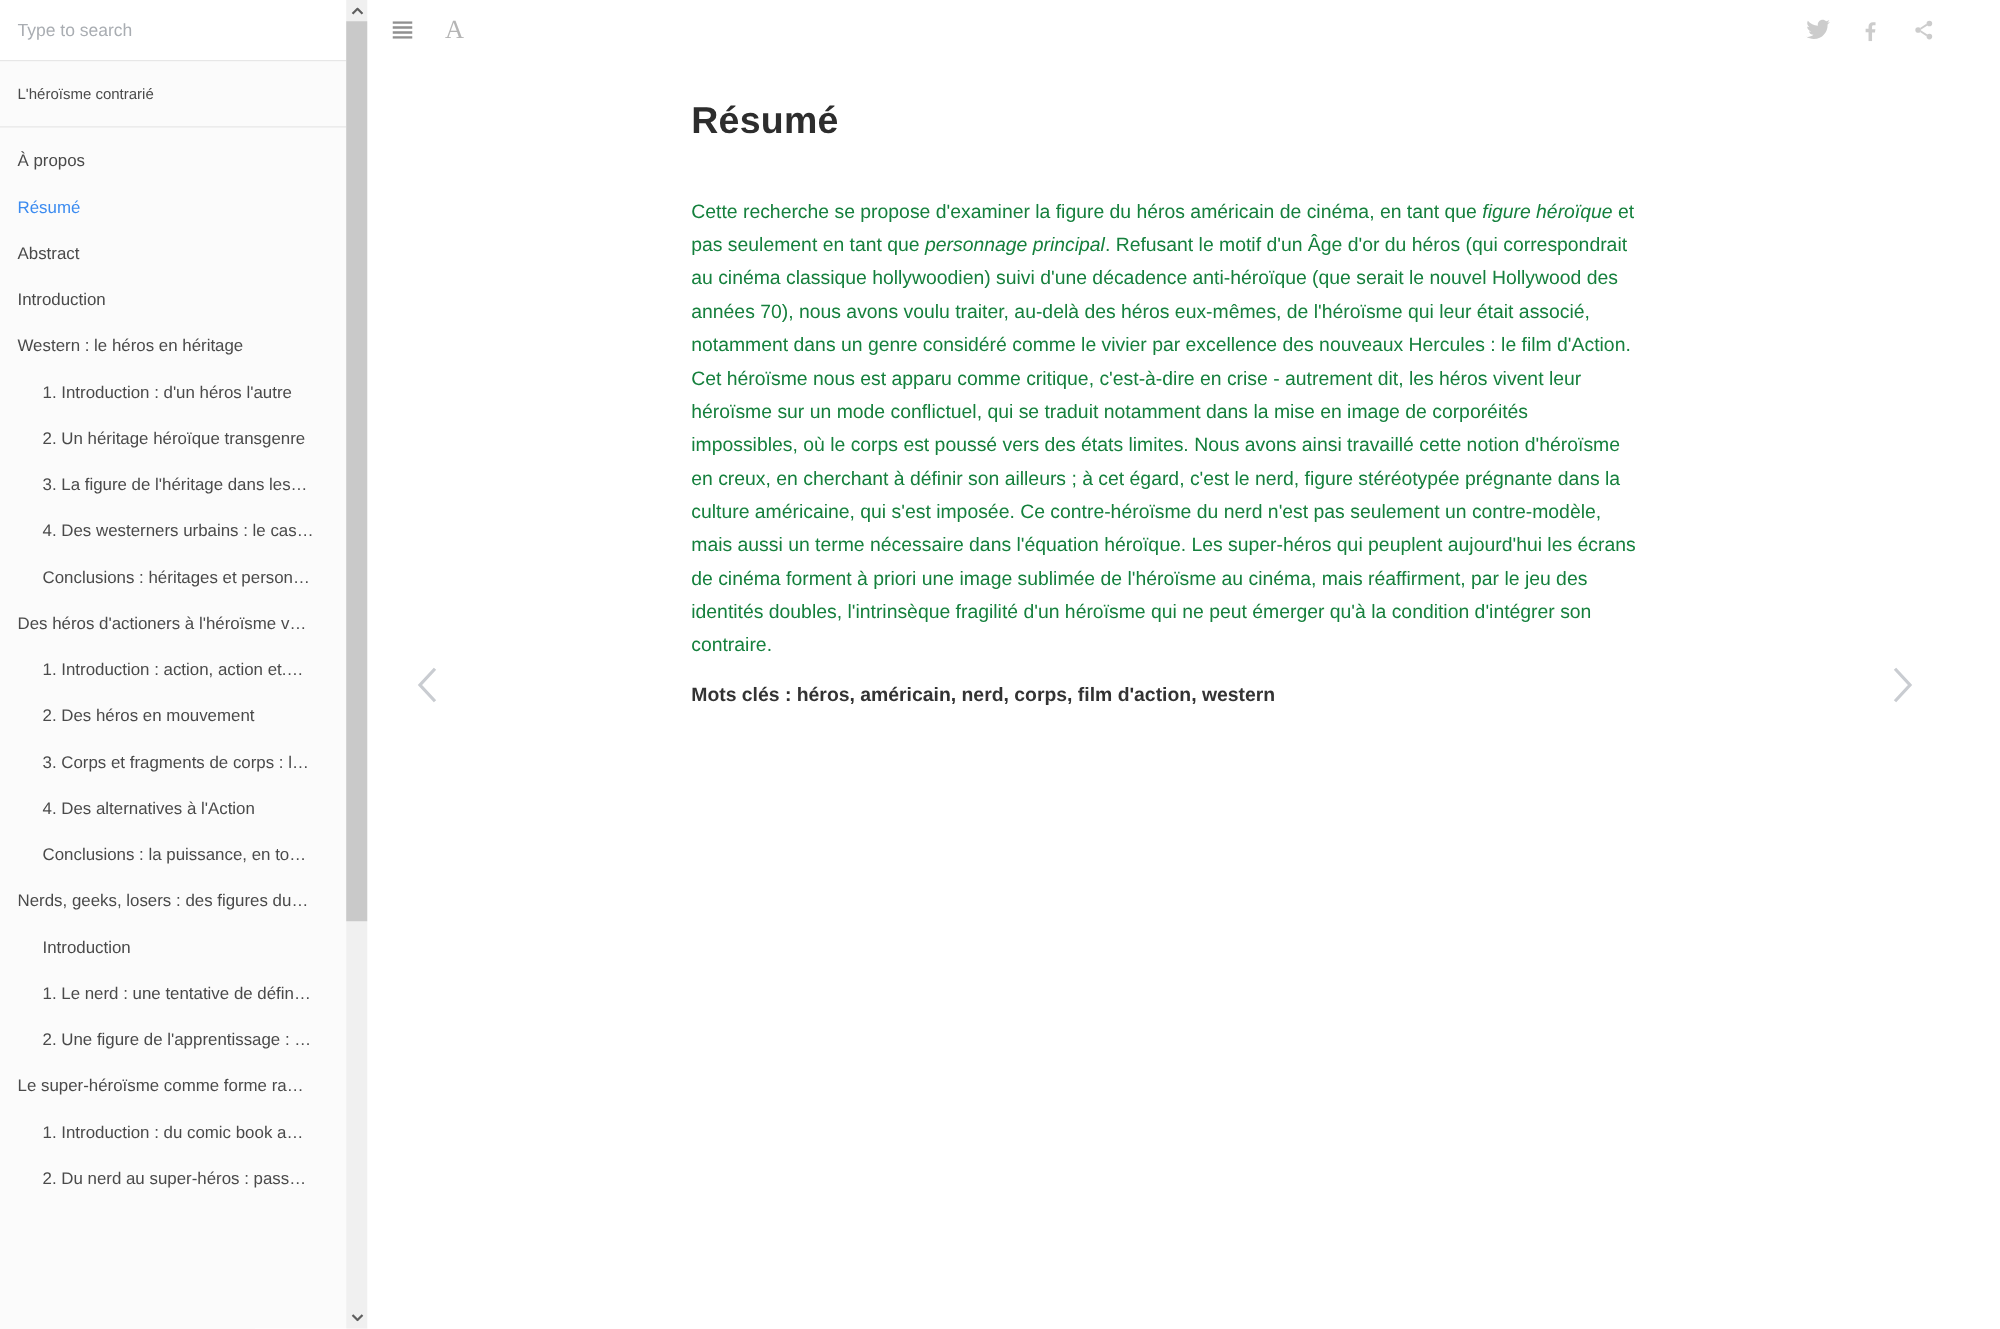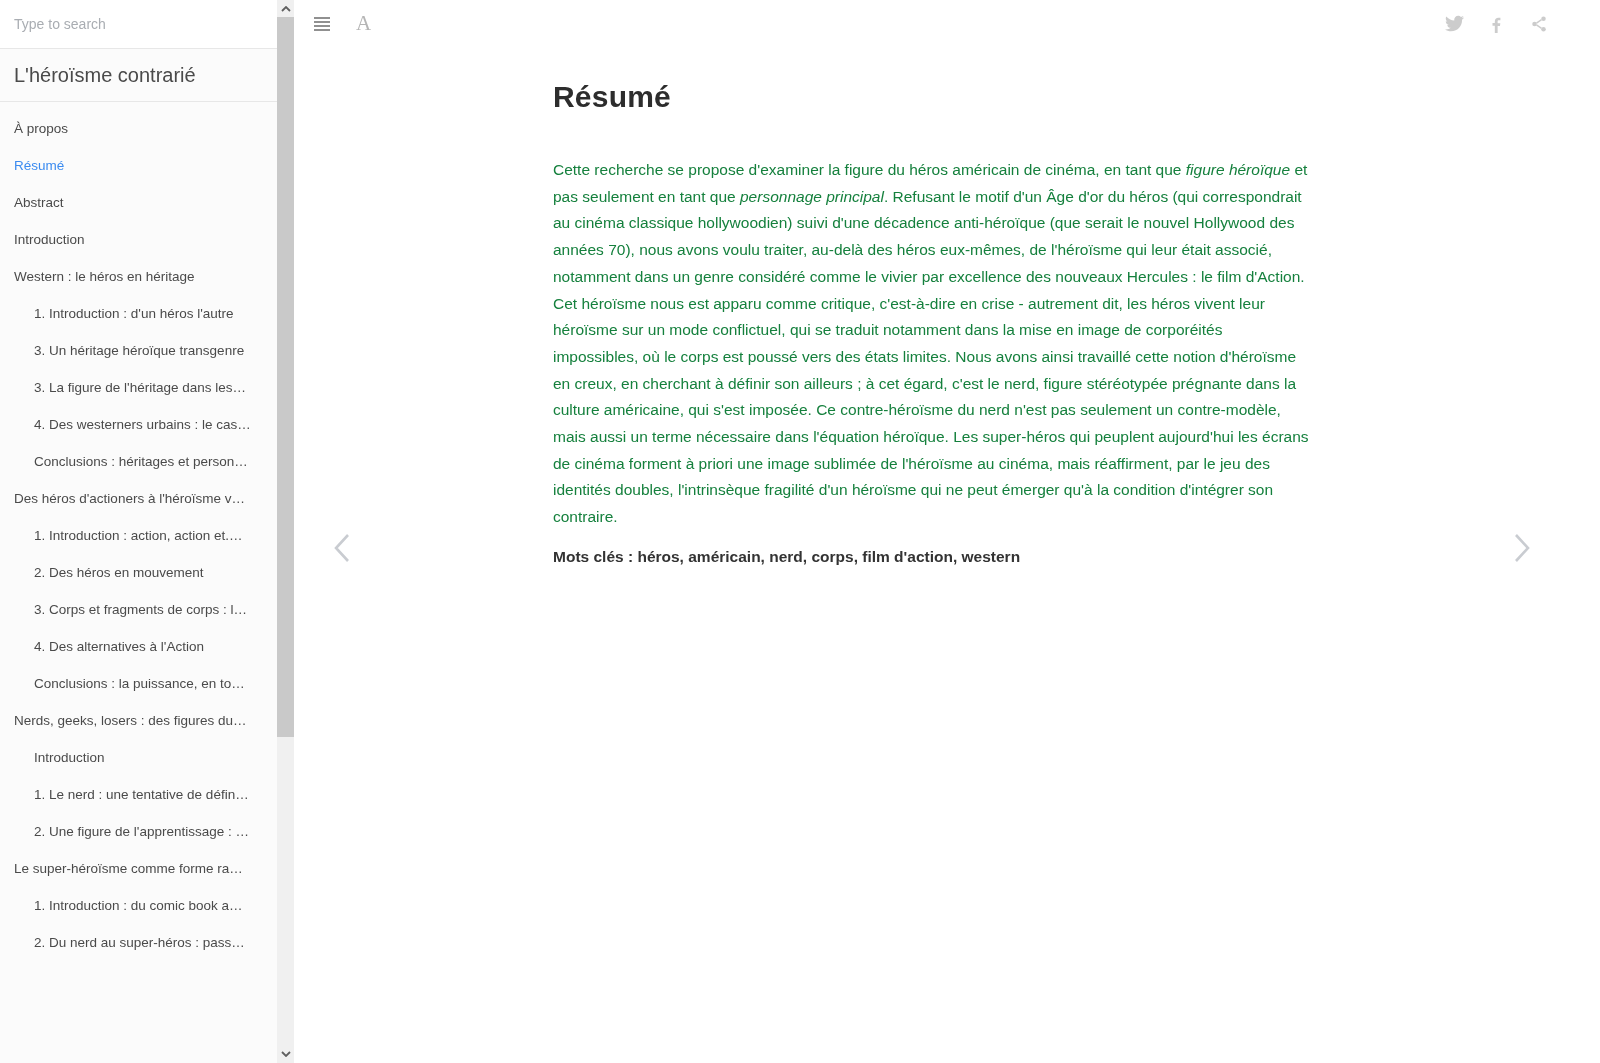--- a/index.html
+++ b/index.html
@@ -31,21 +31,21 @@
     padding: 0 14px;
     font-family: "Liberation Sans", sans-serif;
     font-size: 14px;
     color: #4a4a4a;
   }
   .search-row input::placeholder { color: #a9adb2; }
   .book-title {
     height: 53px;
     display: flex; align-items: center;
     padding: 0 14px;
-    font-size: 20px;
+    font-size: 12px;
     color: #4a4a4a;
     border-bottom: 1px solid #e7e7e7;
     cursor: pointer;
     white-space: nowrap;
   }
   .toc { padding-top: 8px; }
   .toc-item {
     padding: 10px 8px 10px 14px;
     font-size: 13.5px;
     line-height: 17px;
@@ -142,21 +142,21 @@
     <input type="text" placeholder="Type to search" style="">
   </div>
   <div class="book-title">L'héroïsme contrarié</div>
   <nav class="toc" id="toc">
       <div class="toc-item lvl0">À propos</div>
       <div class="toc-item lvl0 active">Résumé</div>
       <div class="toc-item lvl0">Abstract</div>
       <div class="toc-item lvl0">Introduction</div>
       <div class="toc-item lvl0">Western : le héros en héritage</div>
       <div class="toc-item lvl1">1. Introduction : d'un héros l'autre</div>
-      <div class="toc-item lvl1">3. Un héritage héroïque transgenre</div>
+      <div class="toc-item lvl1">2. Un héritage héroïque transgenre</div>
       <div class="toc-item lvl1">3. La figure de l'héritage dans les…</div>
       <div class="toc-item lvl1">4. Des westerners urbains : le cas…</div>
       <div class="toc-item lvl1">Conclusions : héritages et person…</div>
       <div class="toc-item lvl0">Des héros d'actioners à l'héroïsme v…</div>
       <div class="toc-item lvl1">1. Introduction : action, action et.…</div>
       <div class="toc-item lvl1">2. Des héros en mouvement</div>
       <div class="toc-item lvl1">3. Corps et fragments de corps : l…</div>
       <div class="toc-item lvl1">4. Des alternatives à l'Action</div>
       <div class="toc-item lvl1">Conclusions : la puissance, en to…</div>
       <div class="toc-item lvl0">Nerds, geeks, losers : des figures du…</div>

